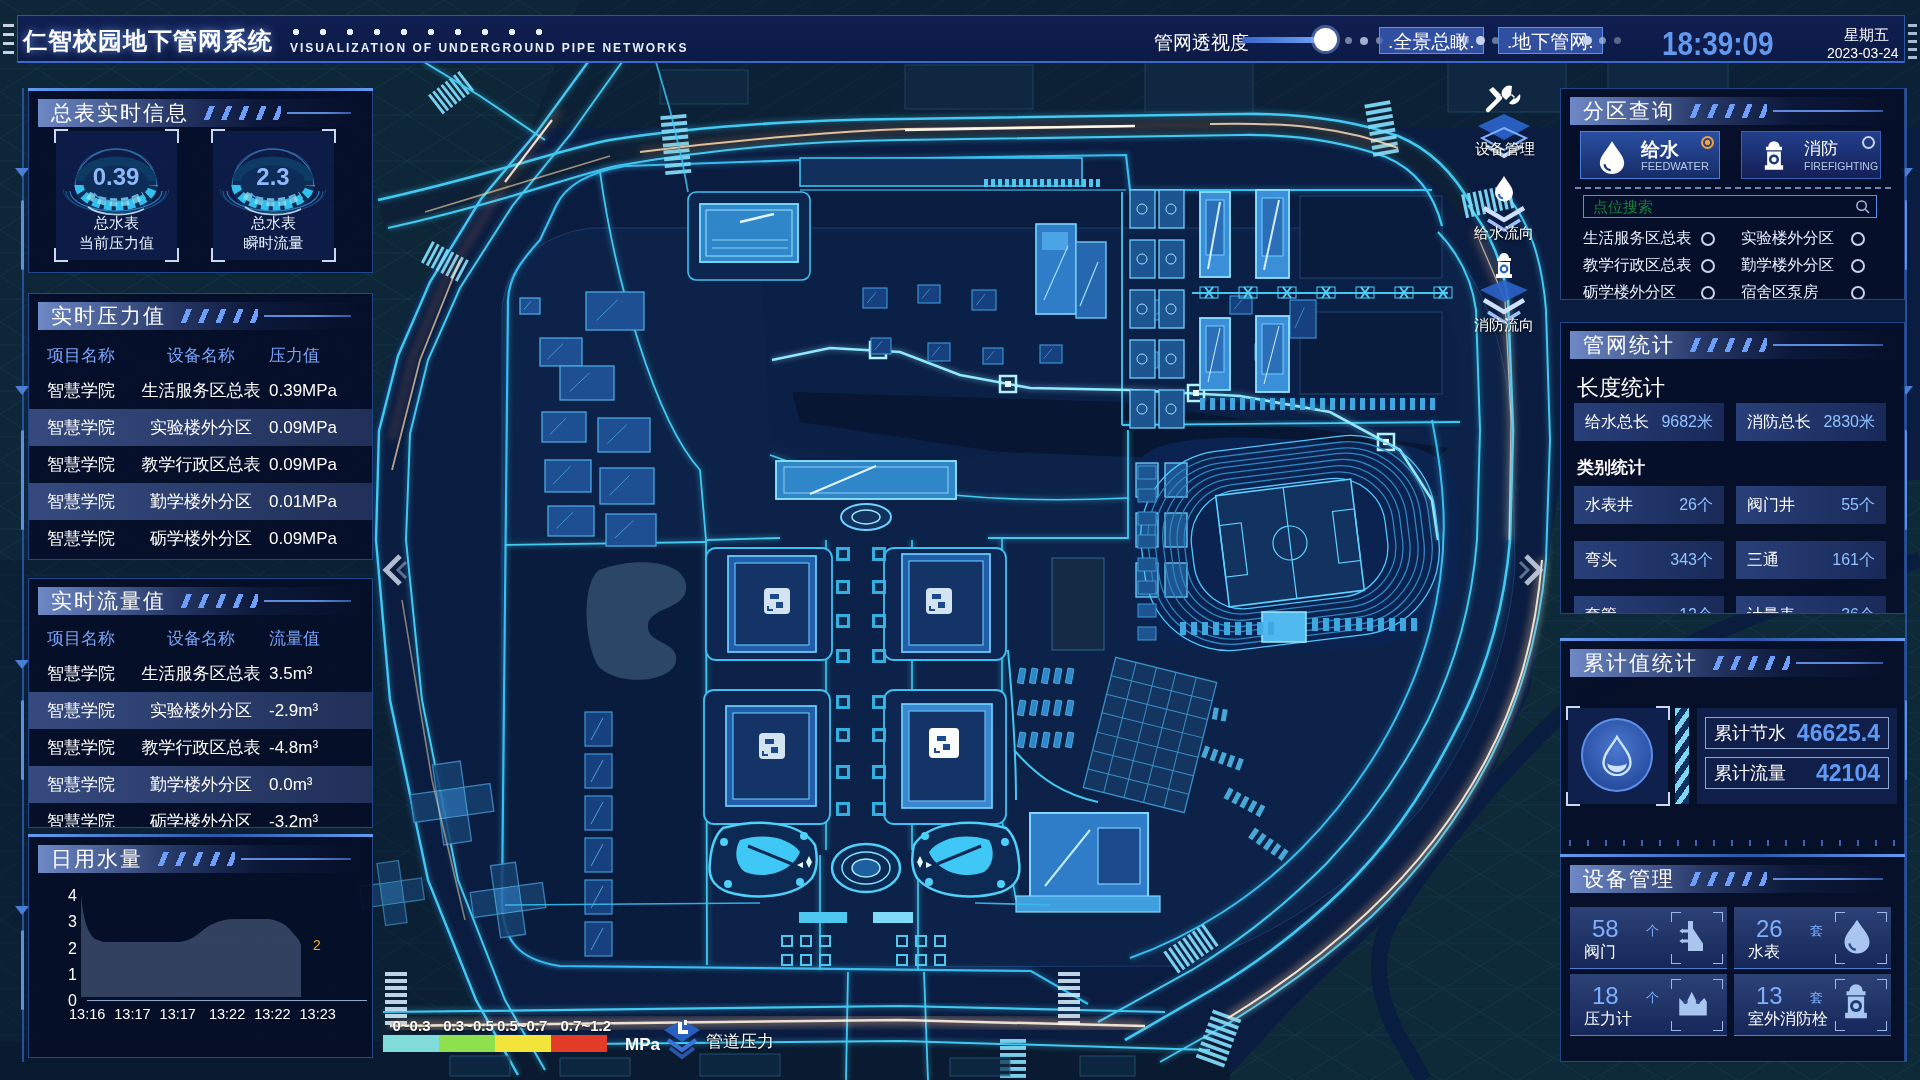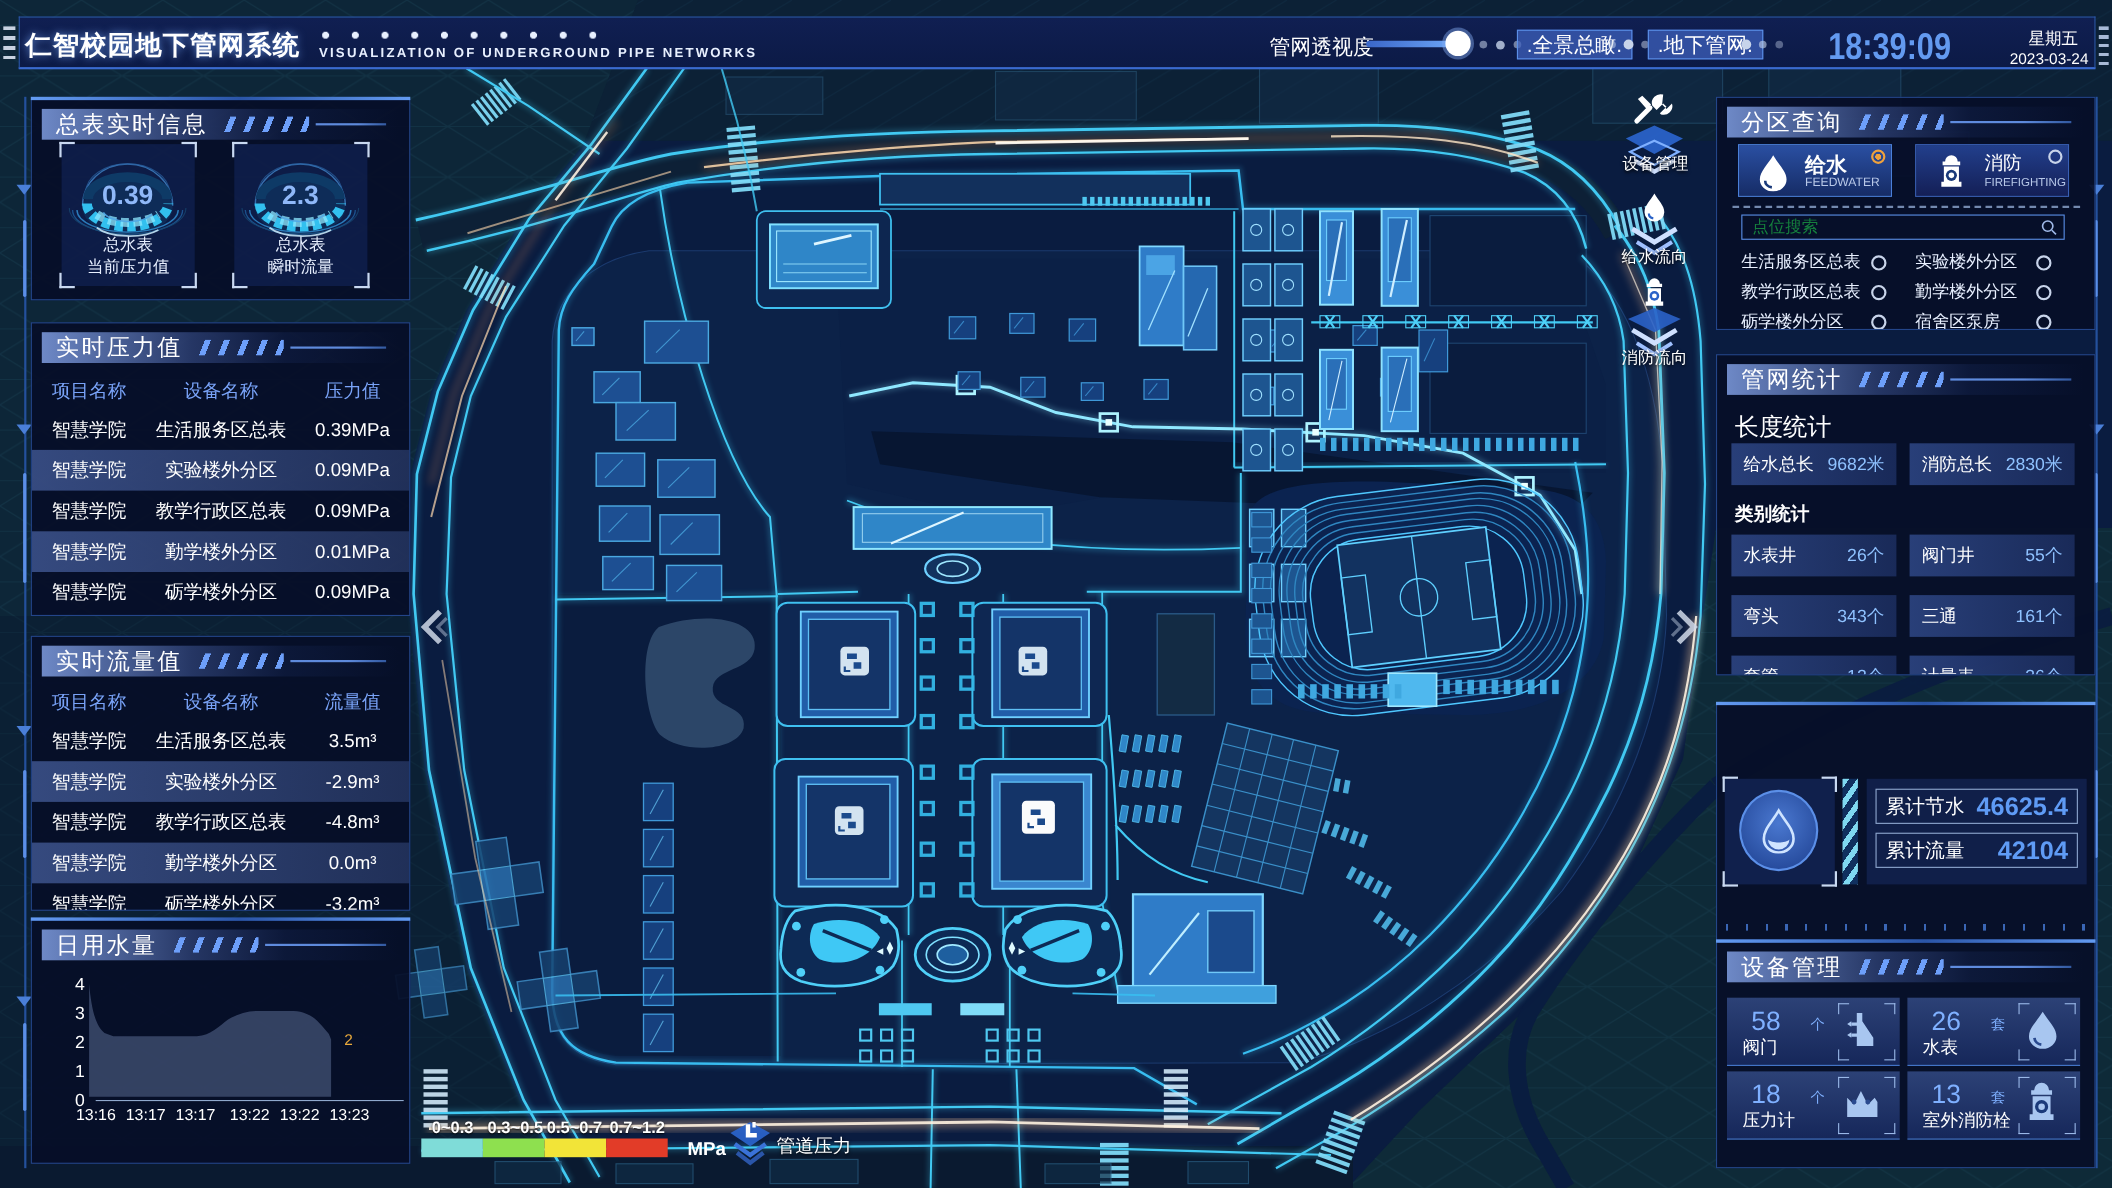--- a/index.html
+++ b/index.html
@@ -10,21 +10,21 @@
  background:linear-gradient(90deg,#639bf2,#2a55a8 55%,#639bf2)}
 .ptitle{position:relative;height:28px;margin:8px 9px 0 9px;display:flex;align-items:center;
  background:linear-gradient(90deg,rgba(128,158,226,.85),rgba(88,118,198,.38) 42%,rgba(50,80,160,.14) 68%,rgba(50,80,160,0))}
 .ptitle .tx{font-size:21px;font-weight:400;color:#fff;padding-left:13px;letter-spacing:2px;white-space:nowrap}
 .sl{width:78px;height:14px;margin-left:14px;
  background:repeating-linear-gradient(112deg,rgba(109,159,250,0) 0 6px,#6d9ffa 6px 11px,rgba(109,159,250,0) 11px 16px)}
 .tline{flex:1;height:2px;background:linear-gradient(90deg,#6d9ffa 0 60%,#3a66b5);margin:0 12px 0 6px;opacity:.85}
 .thead{display:flex;color:#79a3f8;font-size:17px;height:34px;align-items:center}
 .trow{display:flex;color:#fff;font-size:17px;height:37px;align-items:center}
 .alt{background:linear-gradient(90deg,rgba(100,132,212,.5),rgba(100,132,212,.28))}
-.c1{width:104px;text-align:center}.c2{width:136px;text-align:center}.c3{flex:1;text-align:center}
+.c1{width:104px;text-align:center}.c2{width:136px;text-align:center}.c3{flex:1;text-align:left}
 .gcard{position:absolute;width:121px;height:129px;background:rgba(20,40,96,.55)}
 .br{position:absolute;width:14px;height:14px;border:2px solid #c9d9f2}
 .brtl{top:-2px;left:-2px;border-right:none;border-bottom:none}
 .brtr{top:-2px;right:-2px;border-left:none;border-bottom:none}
 .brbl{bottom:-2px;left:-2px;border-right:none;border-top:none}
 .brbr{bottom:-2px;right:-2px;border-left:none;border-top:none}
 .glabel{position:absolute;bottom:7px;left:0;right:0;text-align:center;font-size:15px;line-height:20px;color:#e8f0ff}
 .vline{position:absolute;width:2px;background:#24509c}
 .vseg{position:absolute;width:3px;background:#5b8fe8;border-radius:2px}
 .varr{position:absolute;width:0;height:0;border-left:7px solid transparent;border-right:7px solid transparent;border-top:9px solid #4a7fd8}
@@ -946,20 +946,25 @@
       <span class="v">12个</span>
     </div>
  <div class="scard" style="left:175px;top:273px;width:150px">
       <span>计量表</span>
       <span class="v">36个</span>
     </div>
 </div>
 
 <div class="panel" style="left:1560px;top:640px;width:345px;height:215px">
  <div class="topline"></div>
+ <div class="ptitle">
+      <span class="tx">累计值统计</span>
+      <span class="sl"></span>
+      <span class="tline"></span>
+    </div>
 
  <div style="position:absolute;left:7px;top:67px;width:100px;height:96px;background:rgba(24,44,100,.6)">
   <span class="br brtl"></span>
       <span class="br brtr"></span>
       <span class="br brbl"></span>
       <span class="br brbr"></span>
   <div style="position:absolute;left:13px;top:10px;width:72px;height:74px;border-radius:50%;background:radial-gradient(circle at 50% 40%,#4a78d0,#1d3f8f);border:2px solid #5b8fe8"></div>
   <svg style="position:absolute;left:31px;top:26px" width="36" height="42" viewBox="0 0 24 28">
         <path d="M12,2 C16,9 21,13 21,19 A9,8.4 0 0 1 3,19 C3,13 8,9 12,2 Z" fill="none" stroke="#cfe4ff" stroke-width="1.6"></path>
         <path d="M5.5,19.5 a6.5,6 0 0 0 13,0 c-2,2.4 -11,2.4 -13,0 Z" fill="#cfe4ff"></path>
@@ -1103,21 +1108,21 @@
   <path d="M6,48 L26,60 46,48" fill="none" stroke="#cfe0ff" stroke-width="4.5"></path>
   <path d="M10,60 L26,70 42,60" fill="none" stroke="#9fc0ff" stroke-width="3.5"></path>
  </svg>
  <div style="position:absolute;left:-10px;top:64px;width:72px;text-align:center;font-size:15px;color:#fff;text-shadow:0 1px 3px #000">消防流向</div>
 </div>
 
 <div style="position:absolute;left:383px;top:1017px;width:230px;font-size:15px;font-weight:700;color:#fff;text-shadow:0 1px 2px #000;display:flex">
  <span style="width:57px;text-align:center">0~0.3</span>
     <span style="width:57px;text-align:center">0.3~0.5</span>
  <span style="width:57px;text-align:left">0.5~0.7</span>
-    <span style="width:57px;text-align:left">0.7~1.2</span>
+    <span style="width:57px;text-align:right">0.7~1.2</span>
 </div>
 
 <div style="position:absolute;left:383px;top:1035px;width:224px;height:17px;display:flex">
  <span style="width:56px;background:#7fdcd8"></span>
     <span style="width:56px;background:#8ee04f"></span>
  <span style="width:56px;background:#f2e438"></span>
     <span style="width:56px;background:#e23c28"></span>
 </div>
 
 <div style="position:absolute;left:625px;top:1035px;font-size:17px;font-weight:700;color:#fff">MPa</div>

